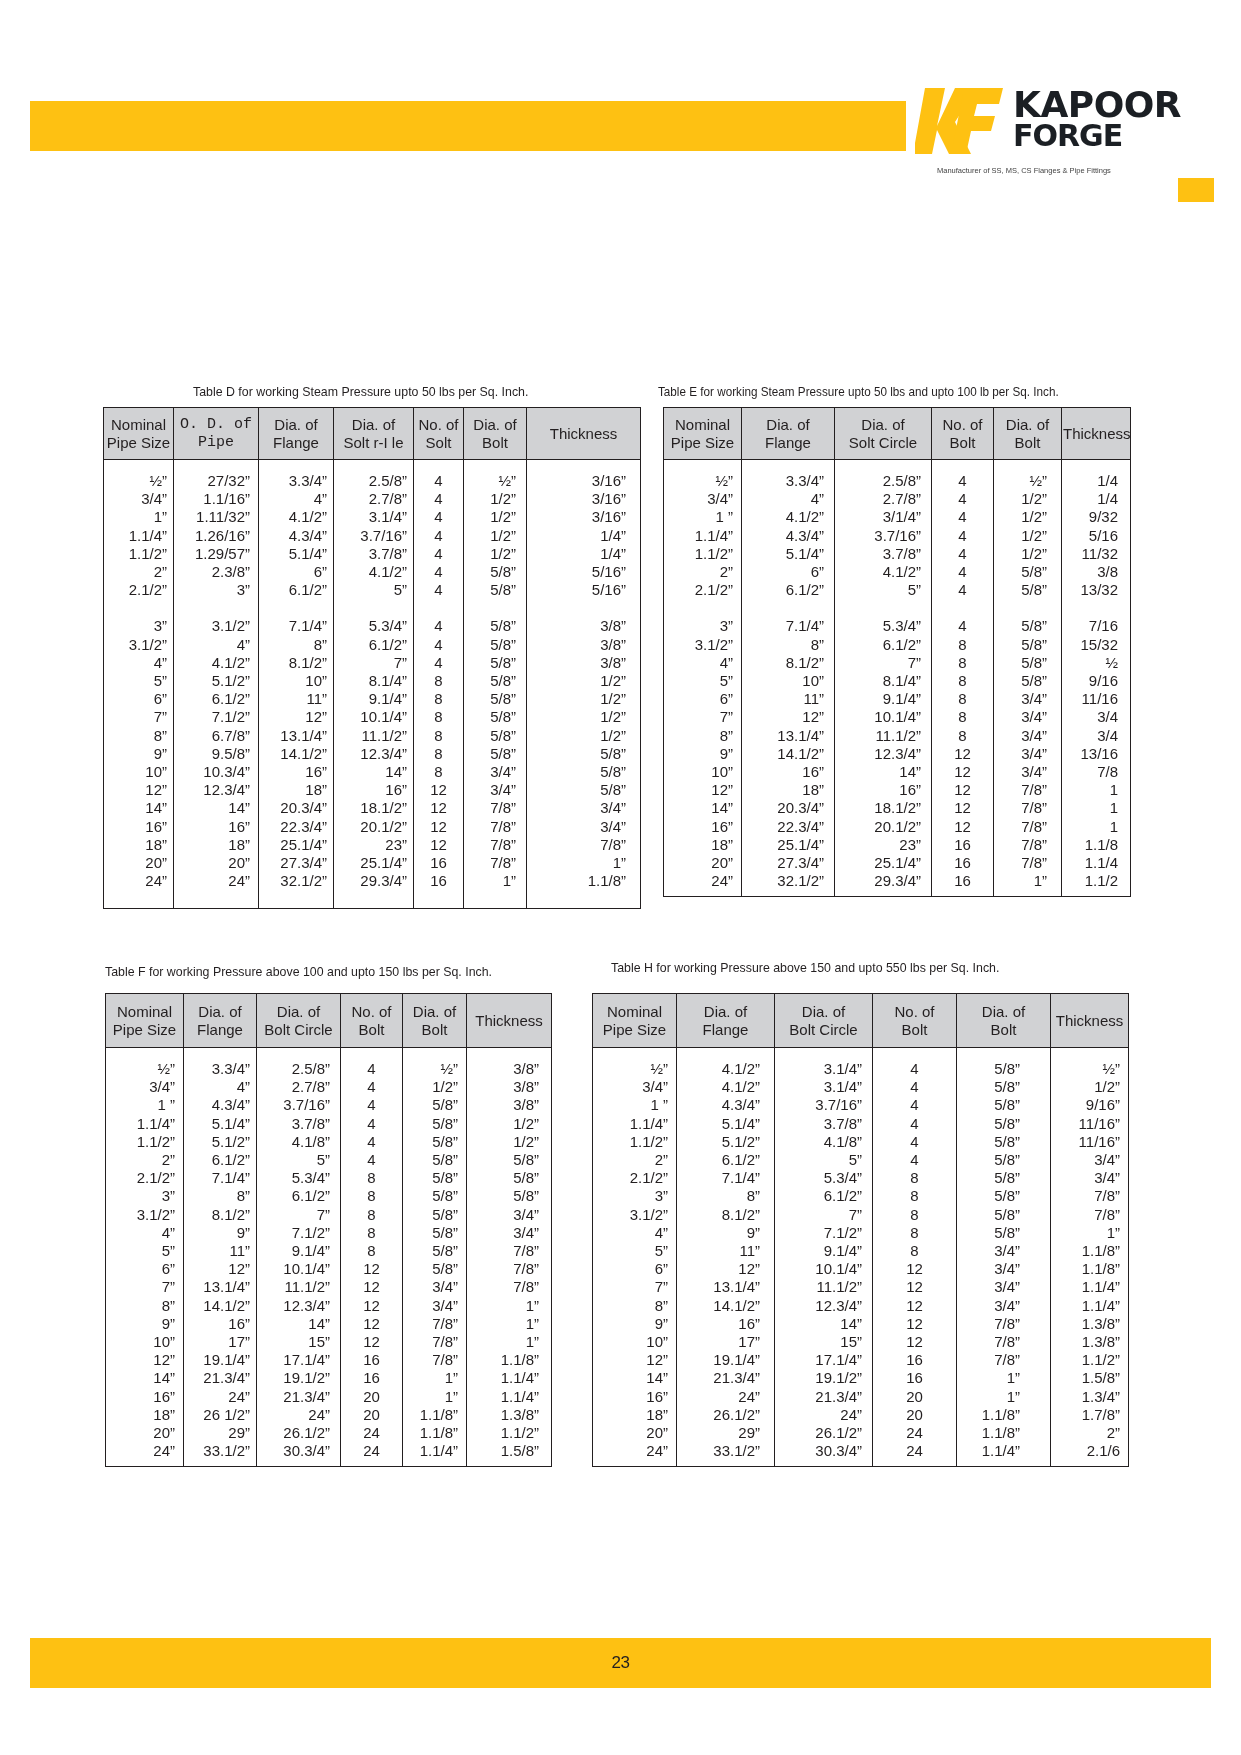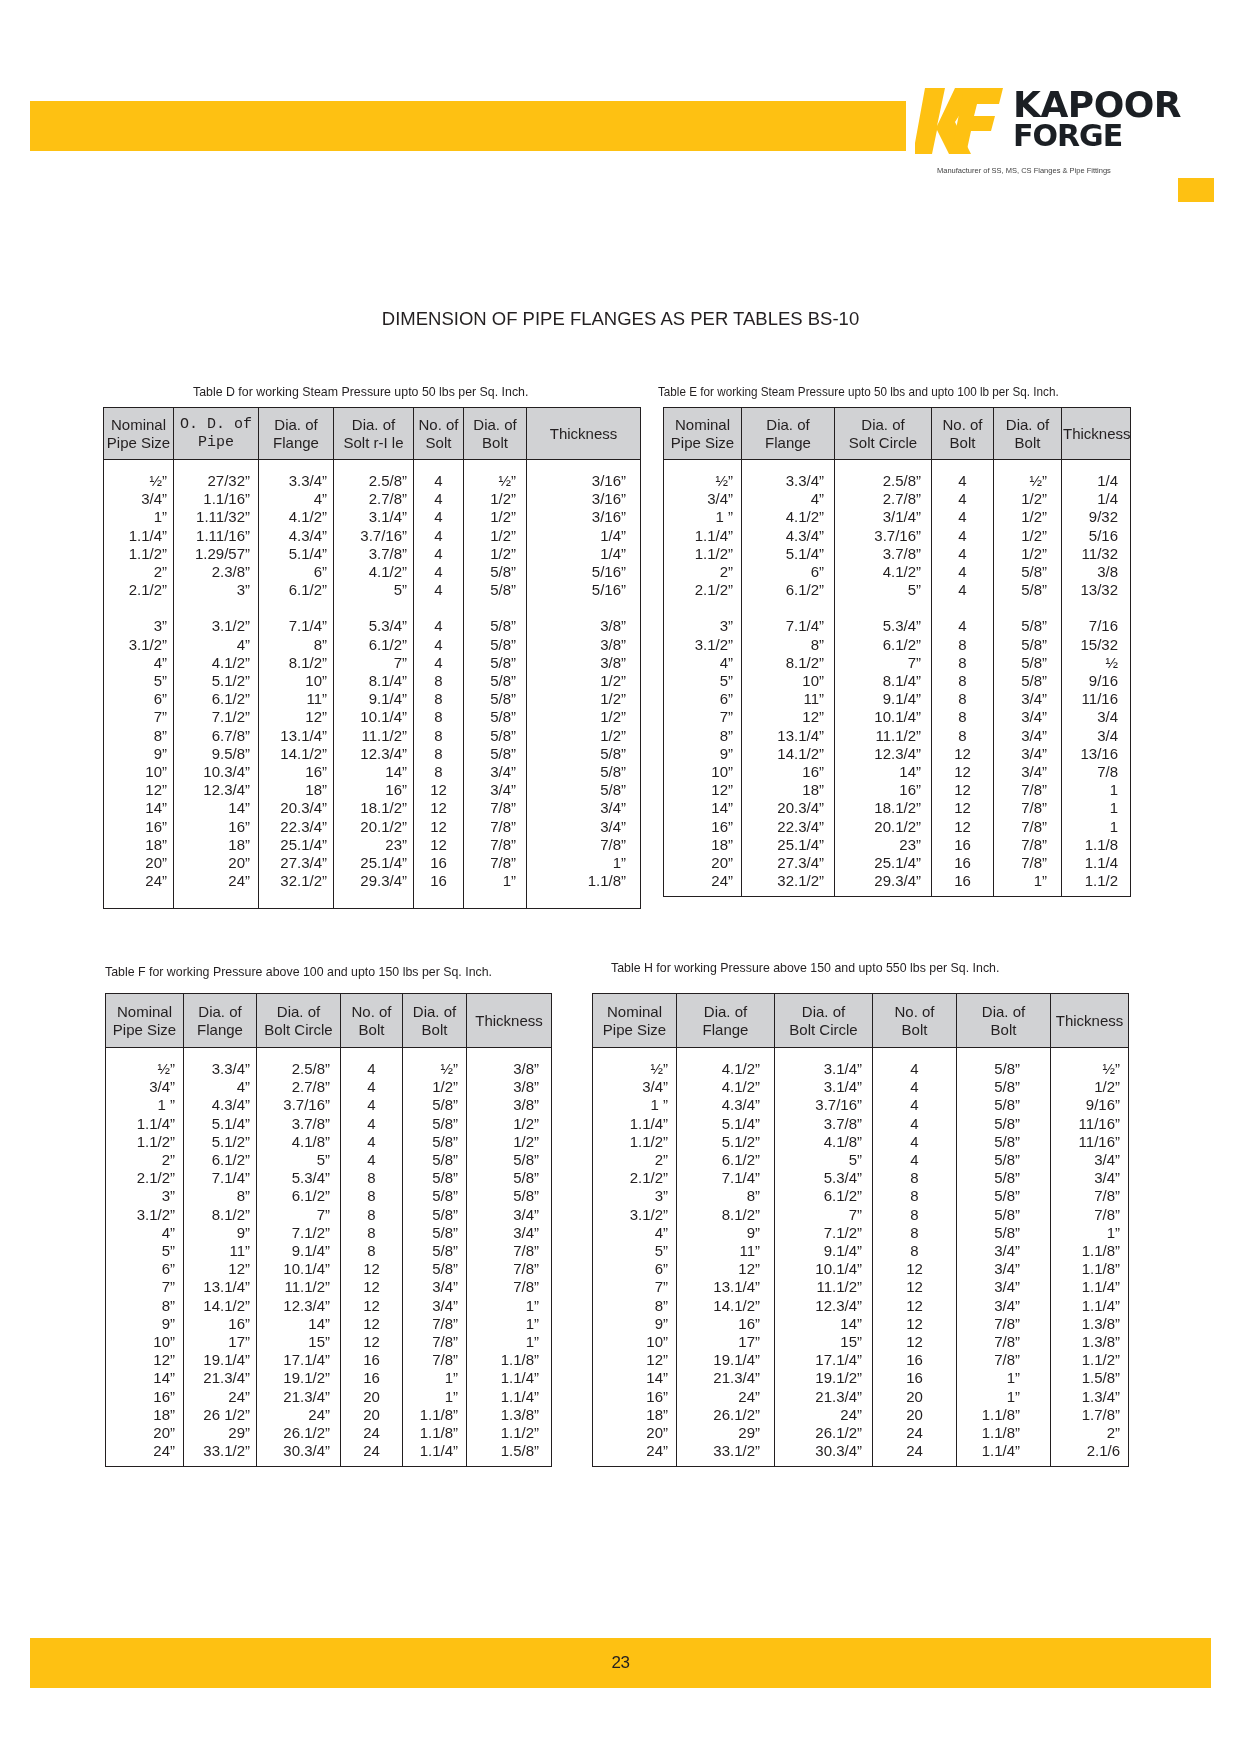--- a/index.html
+++ b/index.html
@@ -45,21 +45,20 @@
   <svg class="logo-mark" viewBox="0 0 88 70">
     <polygon points="10,2 30,2 22,40 40,2 62,2 40,36 56,68 34,68 22,44 17,68 -2,68" fill="#fec112"></polygon>
     <polygon points="42,2 88,2 84,18 62,18 59,30 80,30 76,45 56,45 51,68 36,68 48,8" fill="#fec112"></polygon>
   </svg>
   <div class="logo-word k">KAPOOR</div>
   <div class="logo-word f">FORGE</div>
   <div class="logo-tag">Manufacturer of SS, MS, CS Flanges &amp; Pipe Fittings</div>
 </div>
 
 <div class="title-block">
-  <div class="title-2">DIMENSION OF PIPE FLANGES AS PER TABLES BS-10</div>
 </div>
 
 <div class="caption" style="left:193px; top:384px;">Table D for working Steam Pressure upto 50 lbs per Sq. Inch.</div>
 <div class="caption" style="left:658px; top:384px; transform:scaleX(0.88);">Table E for working Steam Pressure upto 50 lbs and upto 100 lb per Sq. Inch.</div>
 <div class="caption" style="left:105px; top:964px;">Table F for working Pressure above 100 and upto 150 lbs per Sq. Inch.</div>
 <div class="caption" style="left:611px; top:960px;">Table H for working Pressure above 150 and upto 550 lbs per Sq. Inch.</div>
 
 <table class="tbl" id="tbl-d" style="left:103px; top:407px; width:537px;">
     <colgroup>
       <col style="width: 70px;">
@@ -105,21 +104,21 @@
           <span class="cell">14”</span>
           <span class="cell">16”</span>
           <span class="cell">18”</span>
           <span class="cell">20”</span>
           <span class="cell">24”</span>
         </td>
         <td class="r" style="padding-top: 12px; padding-bottom: 18px; padding-right: 8px;">
           <span class="cell">27/32”</span>
           <span class="cell">1.1/16”</span>
           <span class="cell">1.11/32”</span>
-          <span class="cell">1.11/16”</span>
+          <span class="cell">1.26/16”</span>
           <span class="cell">1.29/57”</span>
           <span class="cell">2.3/8”</span>
           <span class="cell">3”</span>
           <span class="cell gap" style="height: 18px;"></span>
           <span class="cell">3.1/2”</span>
           <span class="cell">4”</span>
           <span class="cell">4.1/2”</span>
           <span class="cell">5.1/2”</span>
           <span class="cell">6.1/2”</span>
           <span class="cell">7.1/2”</span>

